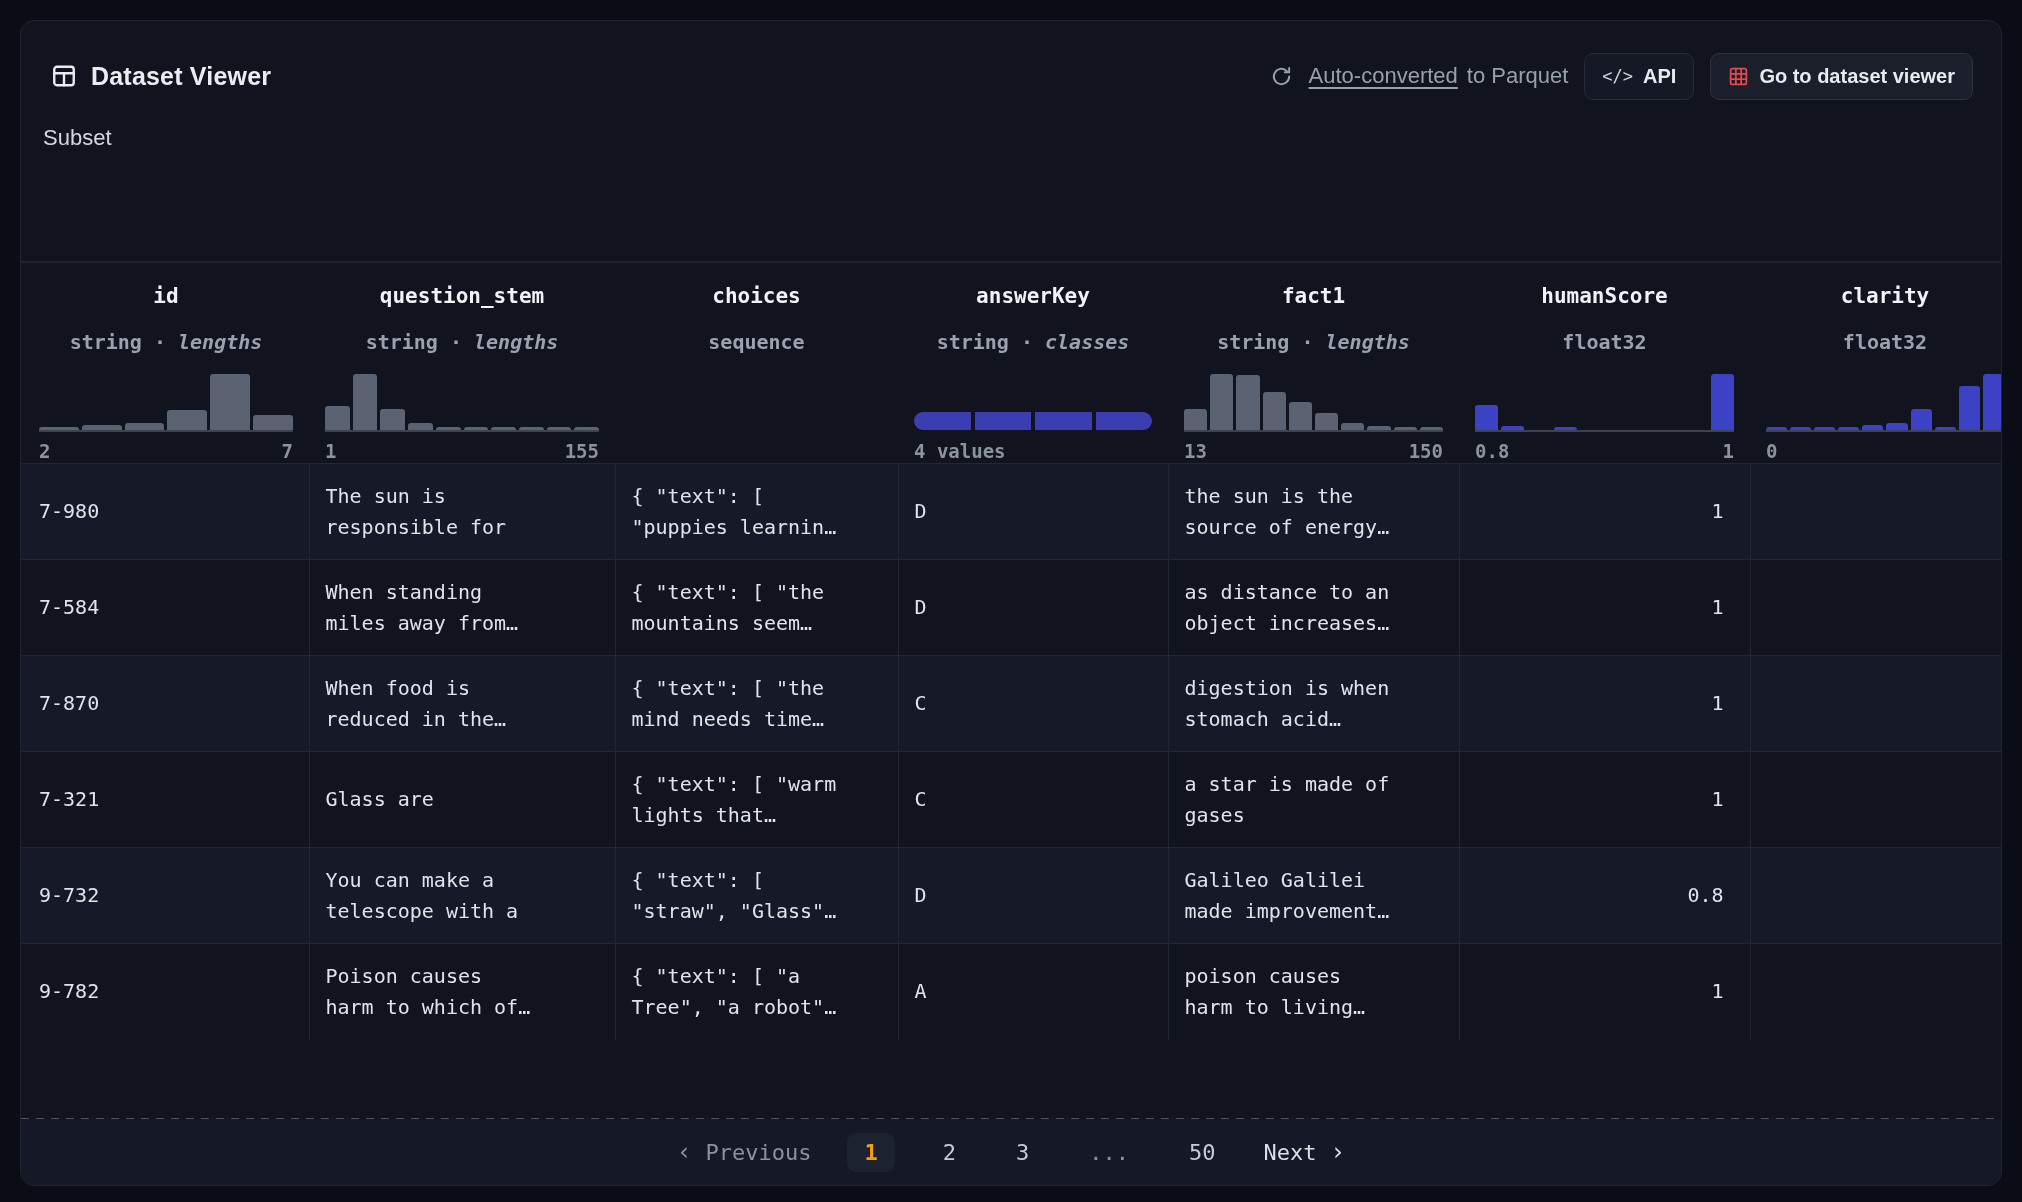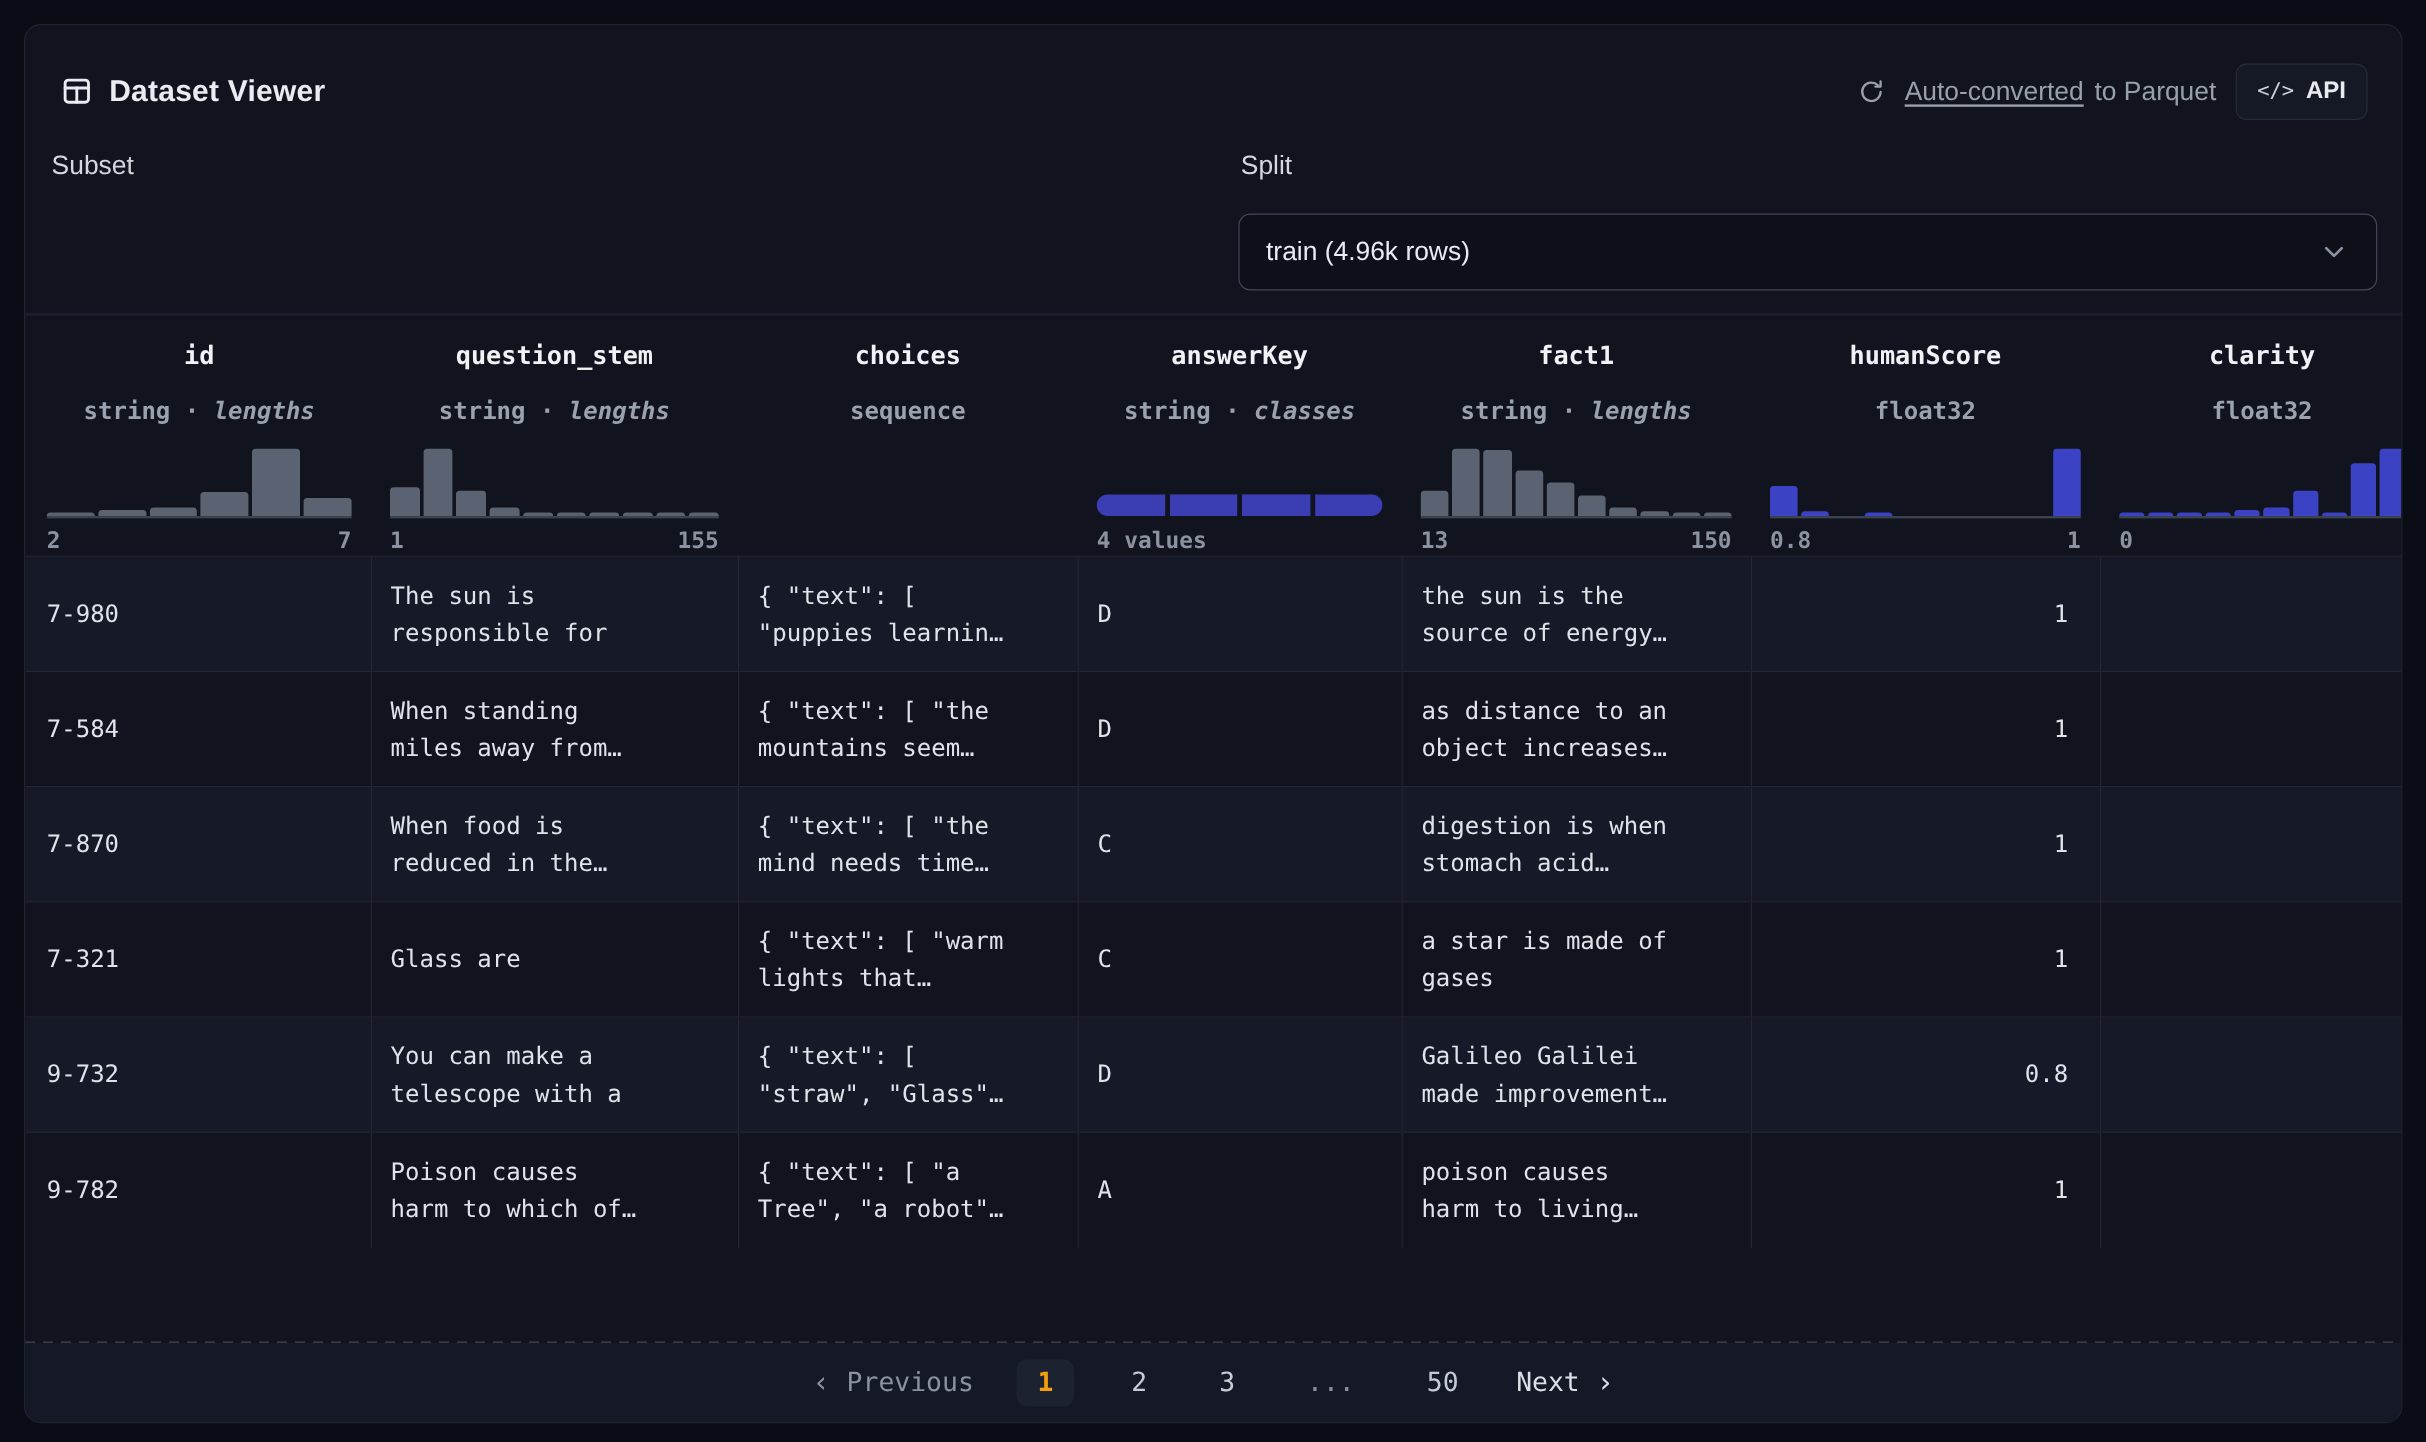--- a/index.html
+++ b/index.html
@@ -114,37 +114,38 @@
         </svg>
       </span>
       <span class="autoconv">
         <a>Auto-converted</a>
         <span>to Parquet</span>
       </span>
       <button class="btn api">
         <span class="code-glyph">&lt;/&gt;</span>
         <span>API</span>
       </button>
+      <button class="btn goto">
+        <span>
+          <svg width="21" height="21" viewBox="0 0 24 24" fill="none" stroke="#e5484d" stroke-width="2">
+            <rect x="3" y="3" width="18" height="18" rx="2"></rect>
+            <line x1="3" y1="9" x2="21" y2="9"></line>
+              <line x1="3" y1="15" x2="21" y2="15"></line>
+            <line x1="9" y1="3" x2="9" y2="21"></line>
+              <line x1="15" y1="3" x2="15" y2="21"></line>
+          </svg>
+        </span>
+        <span>Go to dataset viewer</span>
+      </button>
     </div>
   </header>
 
   <section class="controls">
     <div class="control">
       <div class="label">Subset</div>
-    </div>
-    <div class="control">
-      <div class="label">Split</div>
-      <div class="select">
-        <span>train (4.96k rows)</span>
-        <span>
-          <svg width="26" height="26" viewBox="0 0 24 24" fill="none" stroke="#8a93a4" stroke-width="2" stroke-linecap="round" stroke-linejoin="round">
-              <polyline points="6 9 12 15 18 9"></polyline>
-            </svg>
-        </span>
-      </div>
     </div>
   </section>
 
   <div class="divider"></div>
 
 
   <div class="divider"></div>
 
   <div class="tablewrap">
     <table id="dtable">

